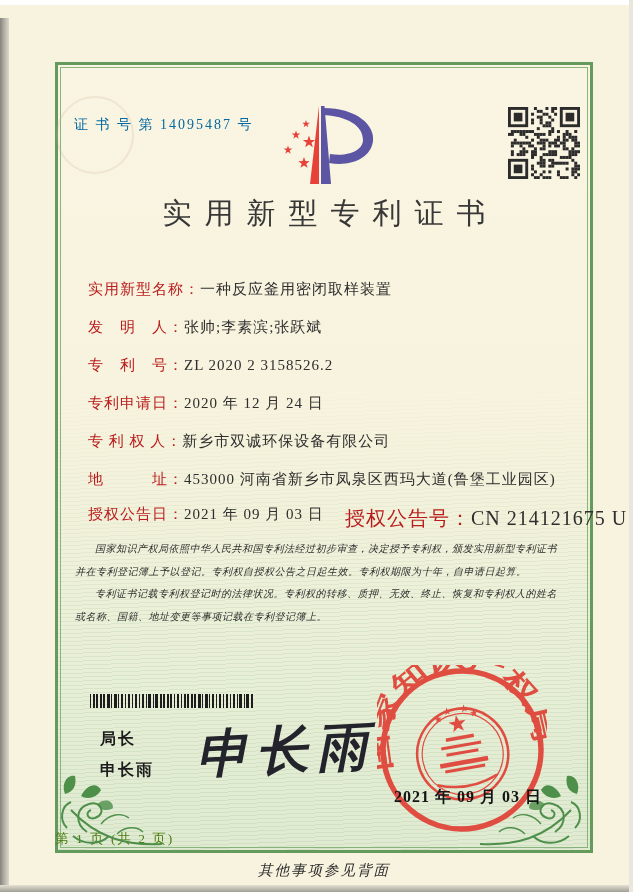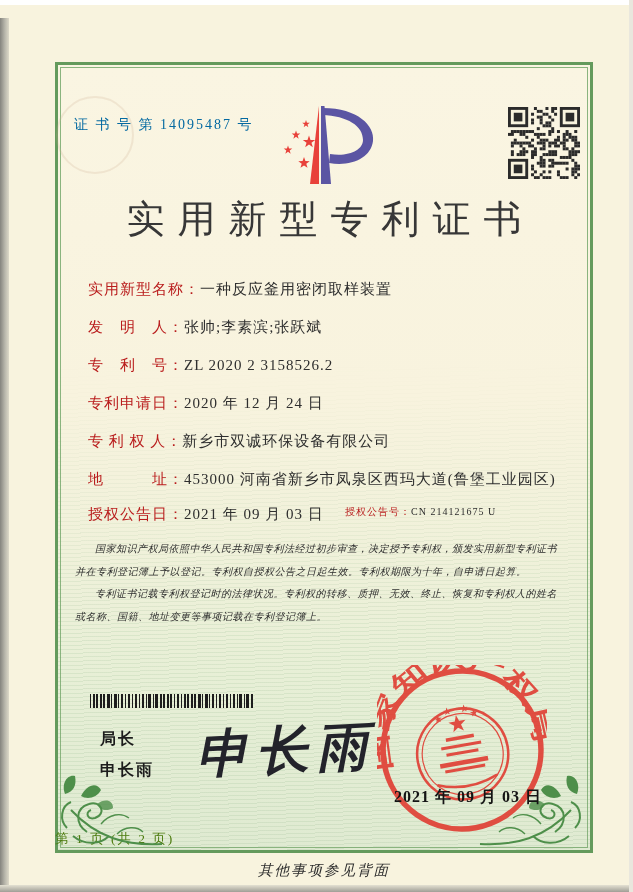--- a/index.html
+++ b/index.html
@@ -27,27 +27,27 @@
     -webkit-mask-image:linear-gradient(180deg,rgba(0,0,0,0) 0 38%,#000 72%);
     mask-image:linear-gradient(180deg,rgba(0,0,0,0) 0 38%,#000 72%);}
 
   .watermark{position:absolute;left:56px;top:96px;width:74px;height:74px;border-radius:50%;
     border:2px solid rgba(205,175,145,0.22);z-index:1;}
 
   .abs{position:absolute;z-index:3;}
   .cert-no{left:74px;top:104px;font-size:14px;letter-spacing:2px;color:#0369a1;margin-top:12px;}
   .logo{left:263px;top:96px;width:122px;height:108px;}
   .qr{left:508px;top:107px;width:72px;height:72px;}
-  .title{left:55px;top:194px;width:538px;text-align:center;font-size:38px;font-weight:500;
+  .title{left:55px;top:194px;width:538px;text-align:center;font-size:29px;font-weight:500;
     letter-spacing:13px;color:#373737;text-indent:13px;}
 
   .field-row{left:88px;width:480px;font-size:15px;color:#303030;letter-spacing:1px;}
   .flabel{color:#b91c1c;}
   .fvalue{color:#2e2e2e;}
-  .grant-no{left:345px;top:505px;font-size:10px;color:#303030;letter-spacing:1px;}
+  .grant-no{left:345px;top:505px;font-size:20px;color:#303030;letter-spacing:1px;}
 
   .body-text{left:75px;top:538px;width:492px;font-size:10px;line-height:22.5px;
     color:#2f2f2f;font-style:italic;letter-spacing:0.5px;}
   .body-text p{margin:0;text-indent:2em;}
 
   .barcode{left:90px;top:694px;width:163px;height:14px;
     background-image:
       repeating-linear-gradient(90deg,#1d1d1d 0 1.5px,rgba(0,0,0,0) 1.5px 3.5px),
       repeating-linear-gradient(90deg,#1d1d1d 0 1px,rgba(0,0,0,0) 1px 6.5px);}
 

